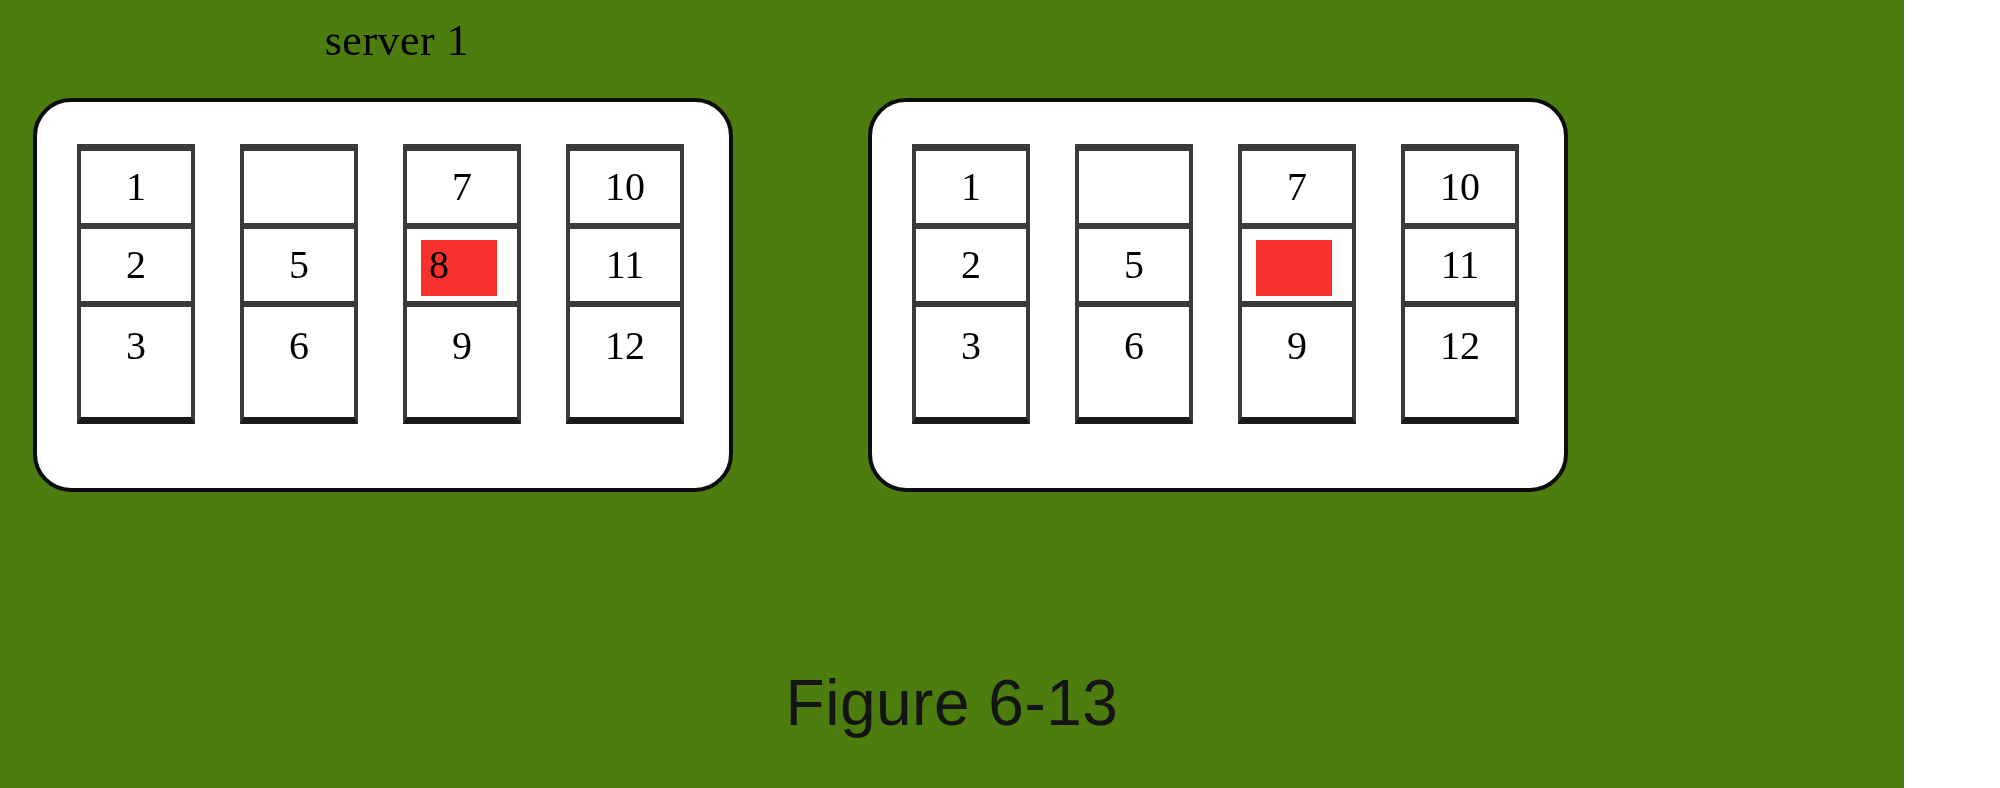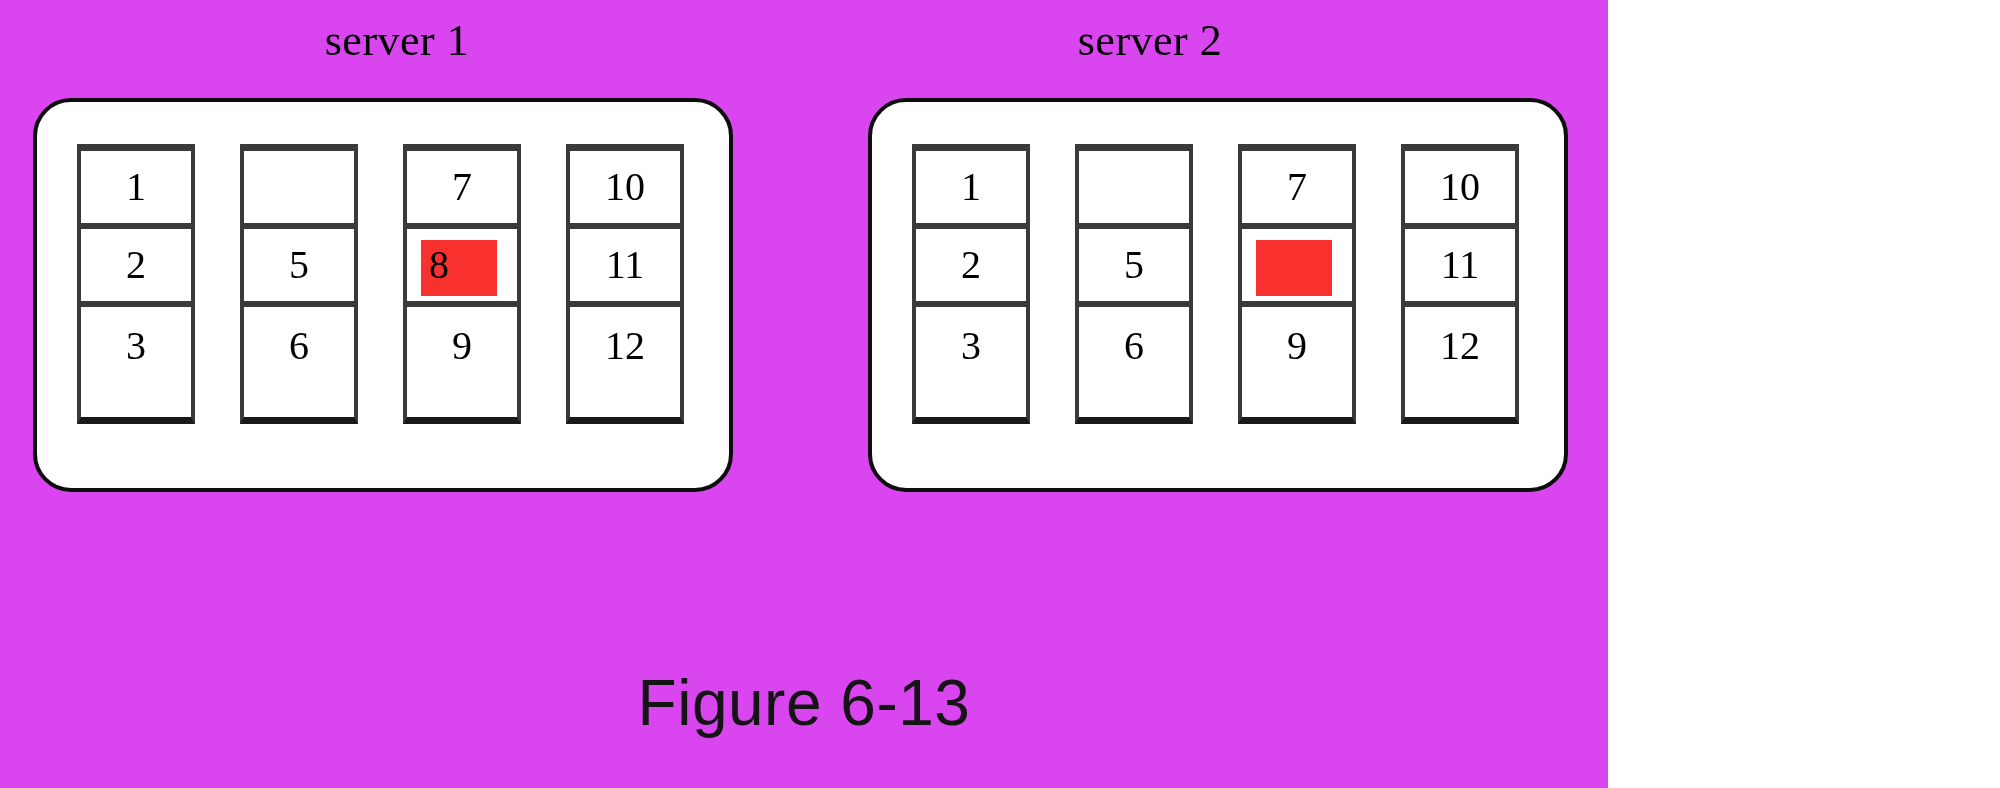--- a/index.html
+++ b/index.html
@@ -2,23 +2,23 @@
 <html><head>
 <meta charset="utf-8">
 <style>
   html, body {
     margin: 0;
     padding: 0;
     background: #ffffff;
   }
   #canvas {
     position: relative;
-    width: 1608px;
+    width: 1904px;
     height: 788px;
-    background: #d946ef;
+    background: #4d7c0f;
     overflow: hidden;
     font-family: "Liberation Serif", "DejaVu Serif", serif;
   }
 
   
   .server-title {
     position: absolute;
     top: 14px;
     width: 420px;
     text-align: center;
@@ -118,21 +118,20 @@
     letter-spacing: 0.5px;
   }
 </style>
 </head>
 <body>
 
 <div id="canvas">
 
   <div id="title-server-1" class="server-title">server 1</div>
 
-  <div id="title-server-2" class="server-title">server 2</div>
 
   <div id="server-box-1" class="server-box">
     <div class="strip-row">
 
       <div class="strip">
         <div class="cell">
           <span class="cell-label">1</span>
         </div>
         <div class="cell">
           <span class="cell-label">2</span>

